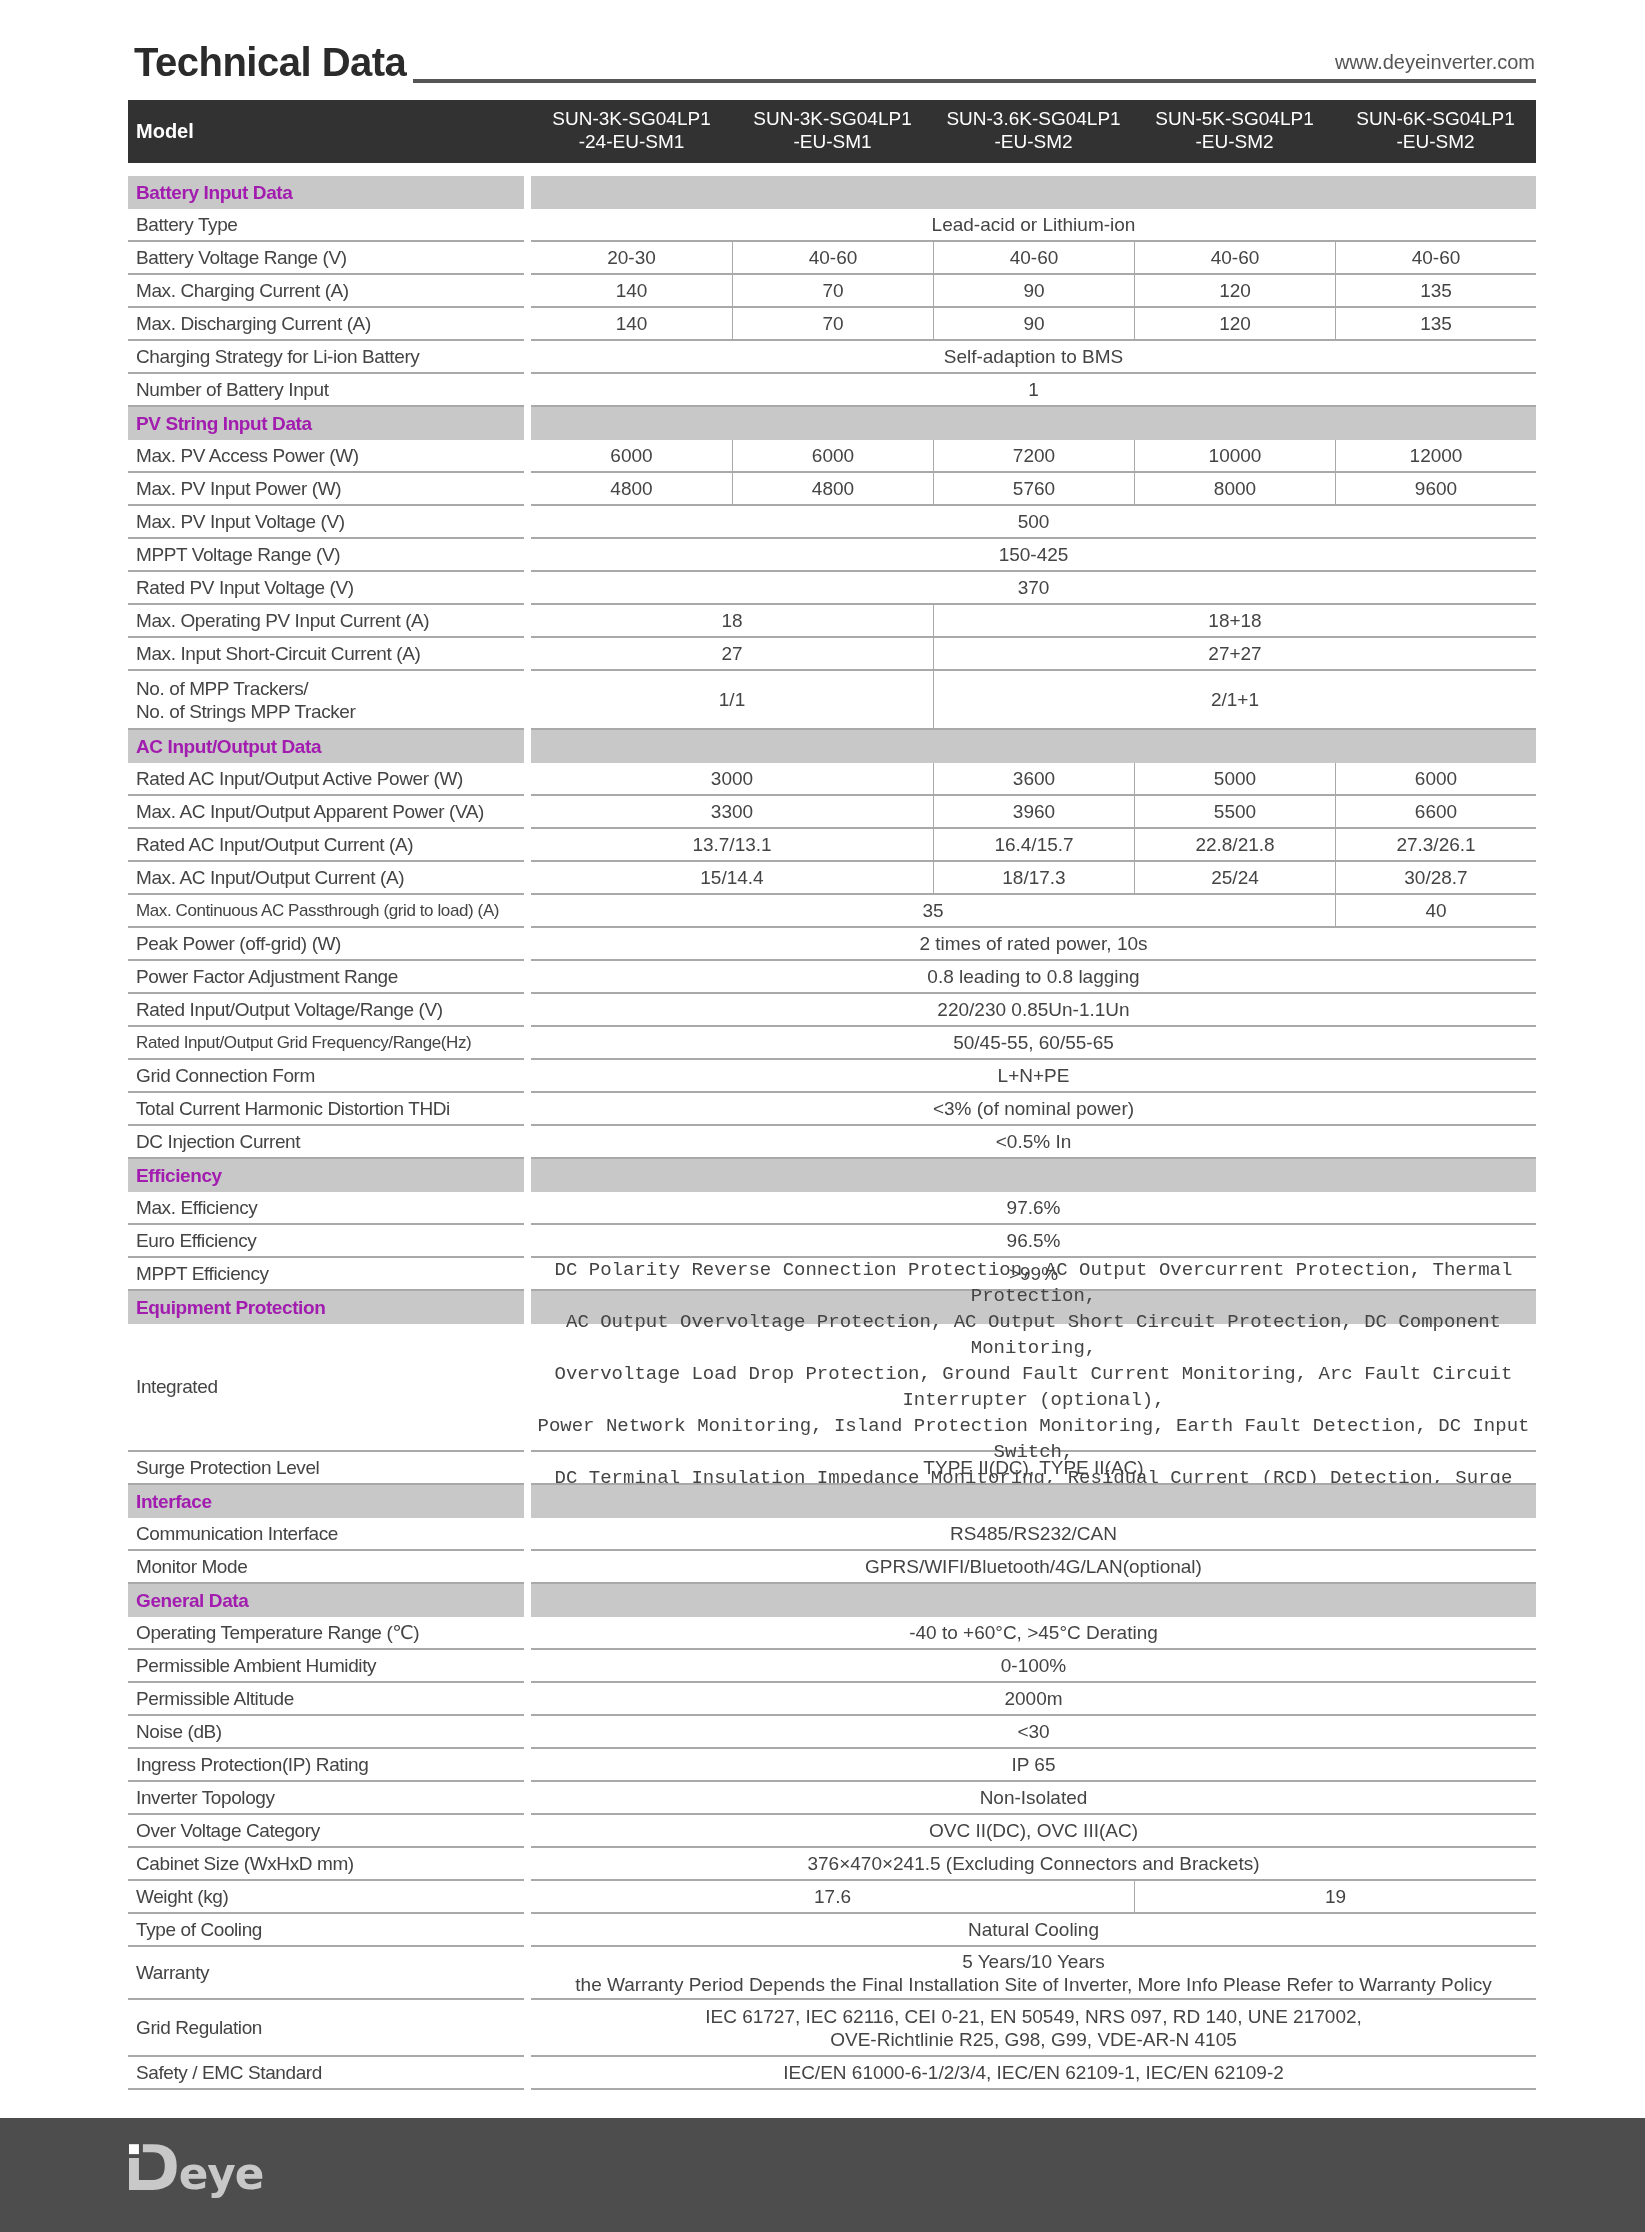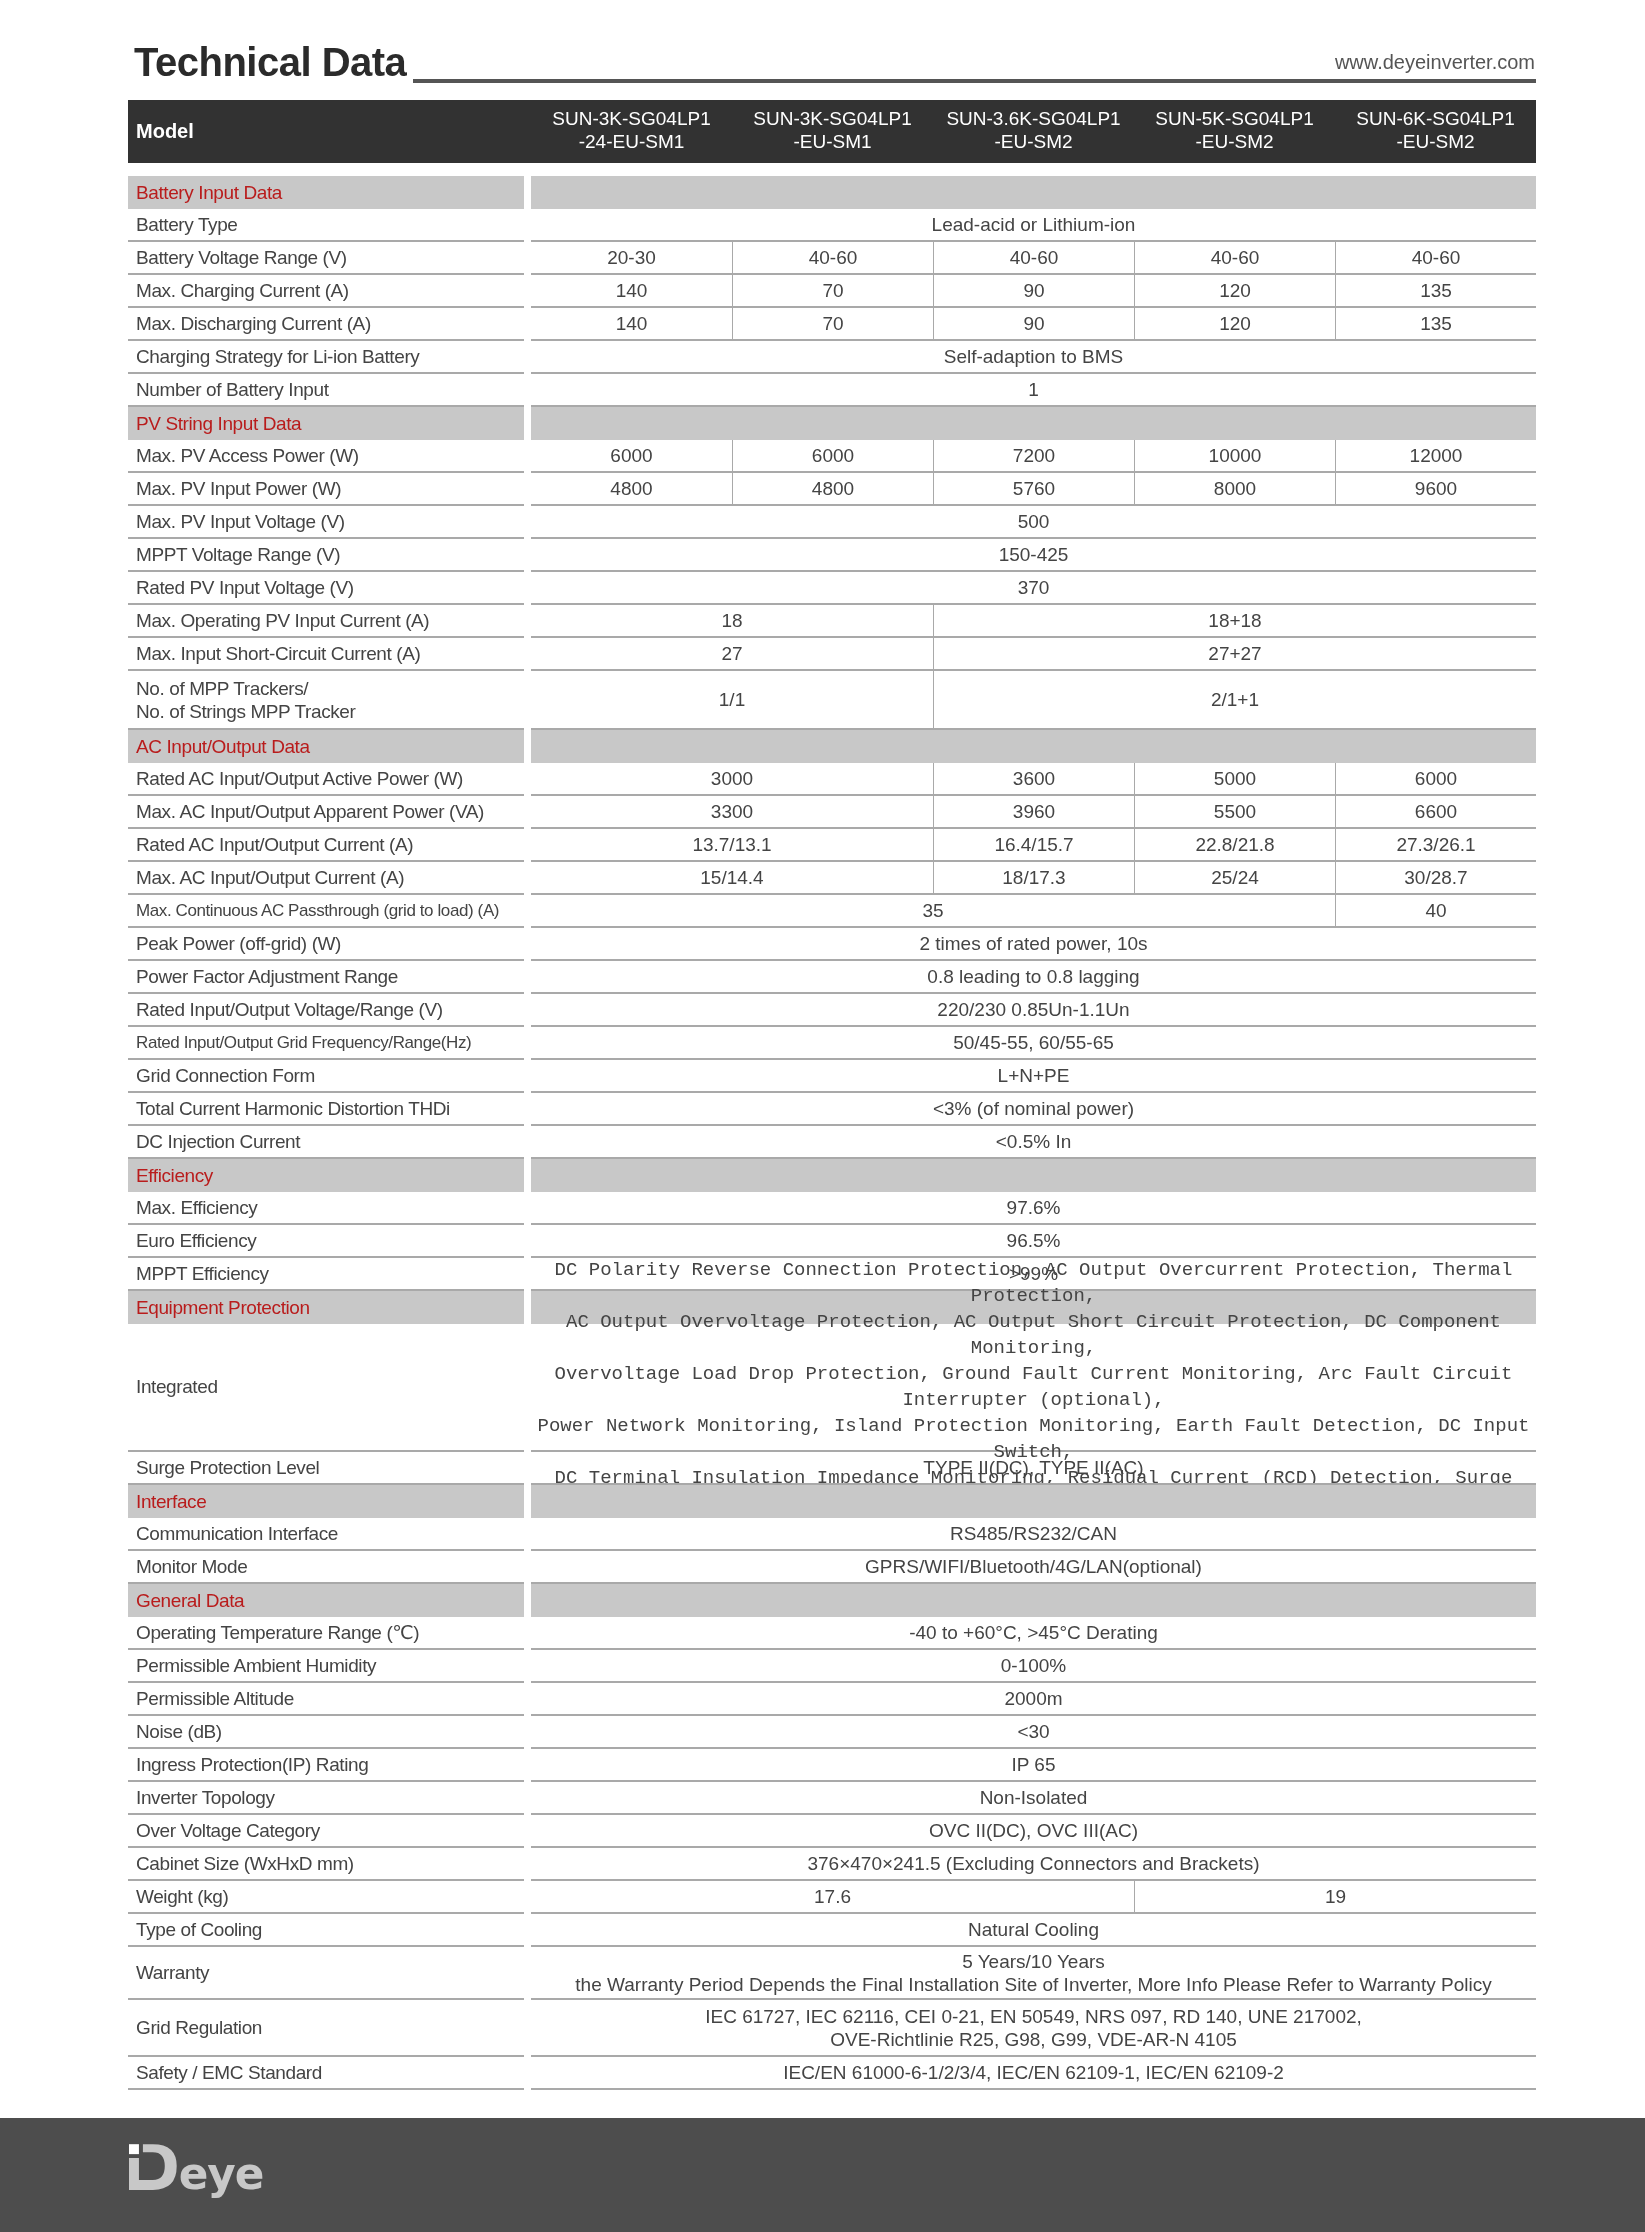--- a/index.html
+++ b/index.html
@@ -12,21 +12,21 @@
   .model-bar .model-label { position:absolute; left:8px; top:0; height:63px; line-height:63px; font-size:20px; font-weight:bold; }
   .model-bar .model-col { position:absolute; top:7px; width:201px; text-align:center; font-size:19px; line-height:23px; }
   .spec { position:absolute; left:128px; top:176px; width:1408px; }
   .row { position:relative; display:flex; height:33px; }
   .row .lbl { width:396px; padding-left:8px; display:flex; align-items:center; font-size:19px; color:#444;
               border-bottom:2px solid #a9a9a9; box-sizing:border-box; white-space:nowrap; letter-spacing:-0.4px; }
   .row .vals { margin-left:7px; width:1005px; display:flex; border-bottom:2px solid #a9a9a9; box-sizing:border-box; }
   .row .v { display:flex; align-items:center; justify-content:center; text-align:center; font-size:19px; color:#444;
             box-sizing:border-box; border-left:1px solid #a9a9a9; line-height:23px; }
   .row .v:first-child { border-left:none; }
-  .row.sec .lbl { background:#c8c8c8; font-weight:normal; color:#b91c1c; border-bottom:none; }
+  .row.sec .lbl { background:#c8c8c8; font-weight:bold; color:#a21caf; border-bottom:none; }
   .row.sec .vals { background:#c8c8c8; border-bottom:none; }
   .row.sec { margin-top:0; }
   .footer { position:absolute; left:0; top:2118px; width:1646px; height:114px; background:#4d4d4d; }
   .logo { position:absolute; left:129px; top:26px; width:159px; height:60px; }
 </style>
 </head>
 <body>
 
 <div class="title">Technical Data</div>
 <div class="title-rule"></div>

